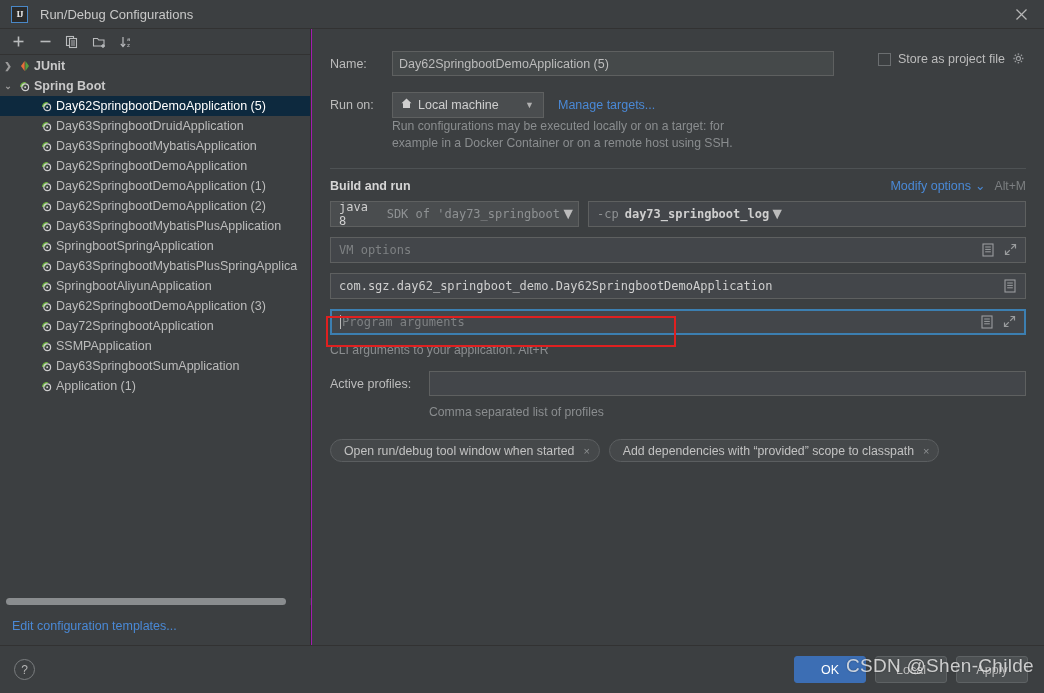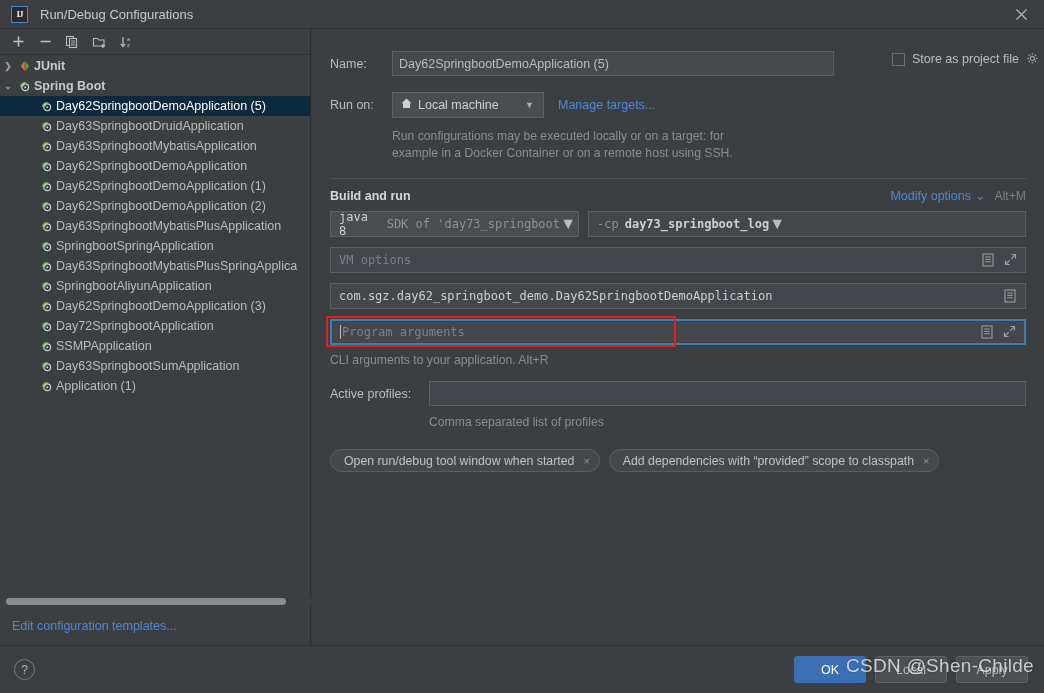--- a/index.html
+++ b/index.html
@@ -5,21 +5,21 @@
   * { box-sizing: border-box; margin: 0; padding: 0; }
   html, body {
     width: 1044px; height: 693px;
     background: #3c3f41;
     font-family: "Liberation Sans", sans-serif;
     overflow: hidden;
   }
   #app {
     position: relative;
     width: 1040px; height: 693px;
-    background: #7f1d1d;
+    background: #a21caf;
     color: #bbbbbb;
   }
 
   
   .titlebar {
     position: absolute; left: 0; top: 0; width: 1044px; height: 29px;
     background: #3c3f41;
     display: flex; align-items: center;
     border-bottom: 1px solid #323232;
   }
@@ -106,21 +106,21 @@
   .name-label { width: 62px; }
   .text-input {
     height: 25px; background: #45494a; border: 1px solid #5e6060;
     color: #bcbcbc; font-size: 12.5px; padding: 0 6px;
     display: flex; align-items: center;
     font-family: "Liberation Sans", sans-serif;
   }
   .name-input { width: 442px; }
 
   .store-wrap {
-    position: absolute; right: 4px; top: 23px;
+    position: absolute; right: 18px; top: 23px;
     display: flex; align-items: center; gap: 7px;
   }
   .checkbox {
     width: 13px; height: 13px; border: 1px solid #6b6e70; background: #3c3f41;
     cursor: pointer;
   }
   .store-label { font-size: 12.5px; color: #bcbcbc; }
   .gear { width: 14px; height: 14px; color: #9a9c9e; }
 
   .runon-row { margin-top: 16px; }
@@ -131,21 +131,21 @@
     padding: 0 4px 0 7px; cursor: pointer; font-size: 12.5px; color: #cfcfcf;
   }
   .combo .caret { margin-left: auto; color: #b0b0b0; font-size: 9px; padding: 0 5px; }
   .local-combo { width: 152px; }
   .manage-link {
     margin-left: 14px; font-size: 12.5px; color: #4a89d6; cursor: pointer;
   }
 
   .hint {
     font-size: 12.2px; color: #8a8d8f; line-height: 17px;
-    margin-left: 62px; margin-top: 10px;
+    margin-left: 62px; 
   }
 
   .section-sep {
     margin-top: 16px; border-top: 1px solid #4e5254;
   }
   .section-head {
     display: flex; align-items: center; margin-top: 9px;
   }
   .section-title { font-size: 12.5px; font-weight: bold; color: #d6d6d6; }
   .modify-opts {

